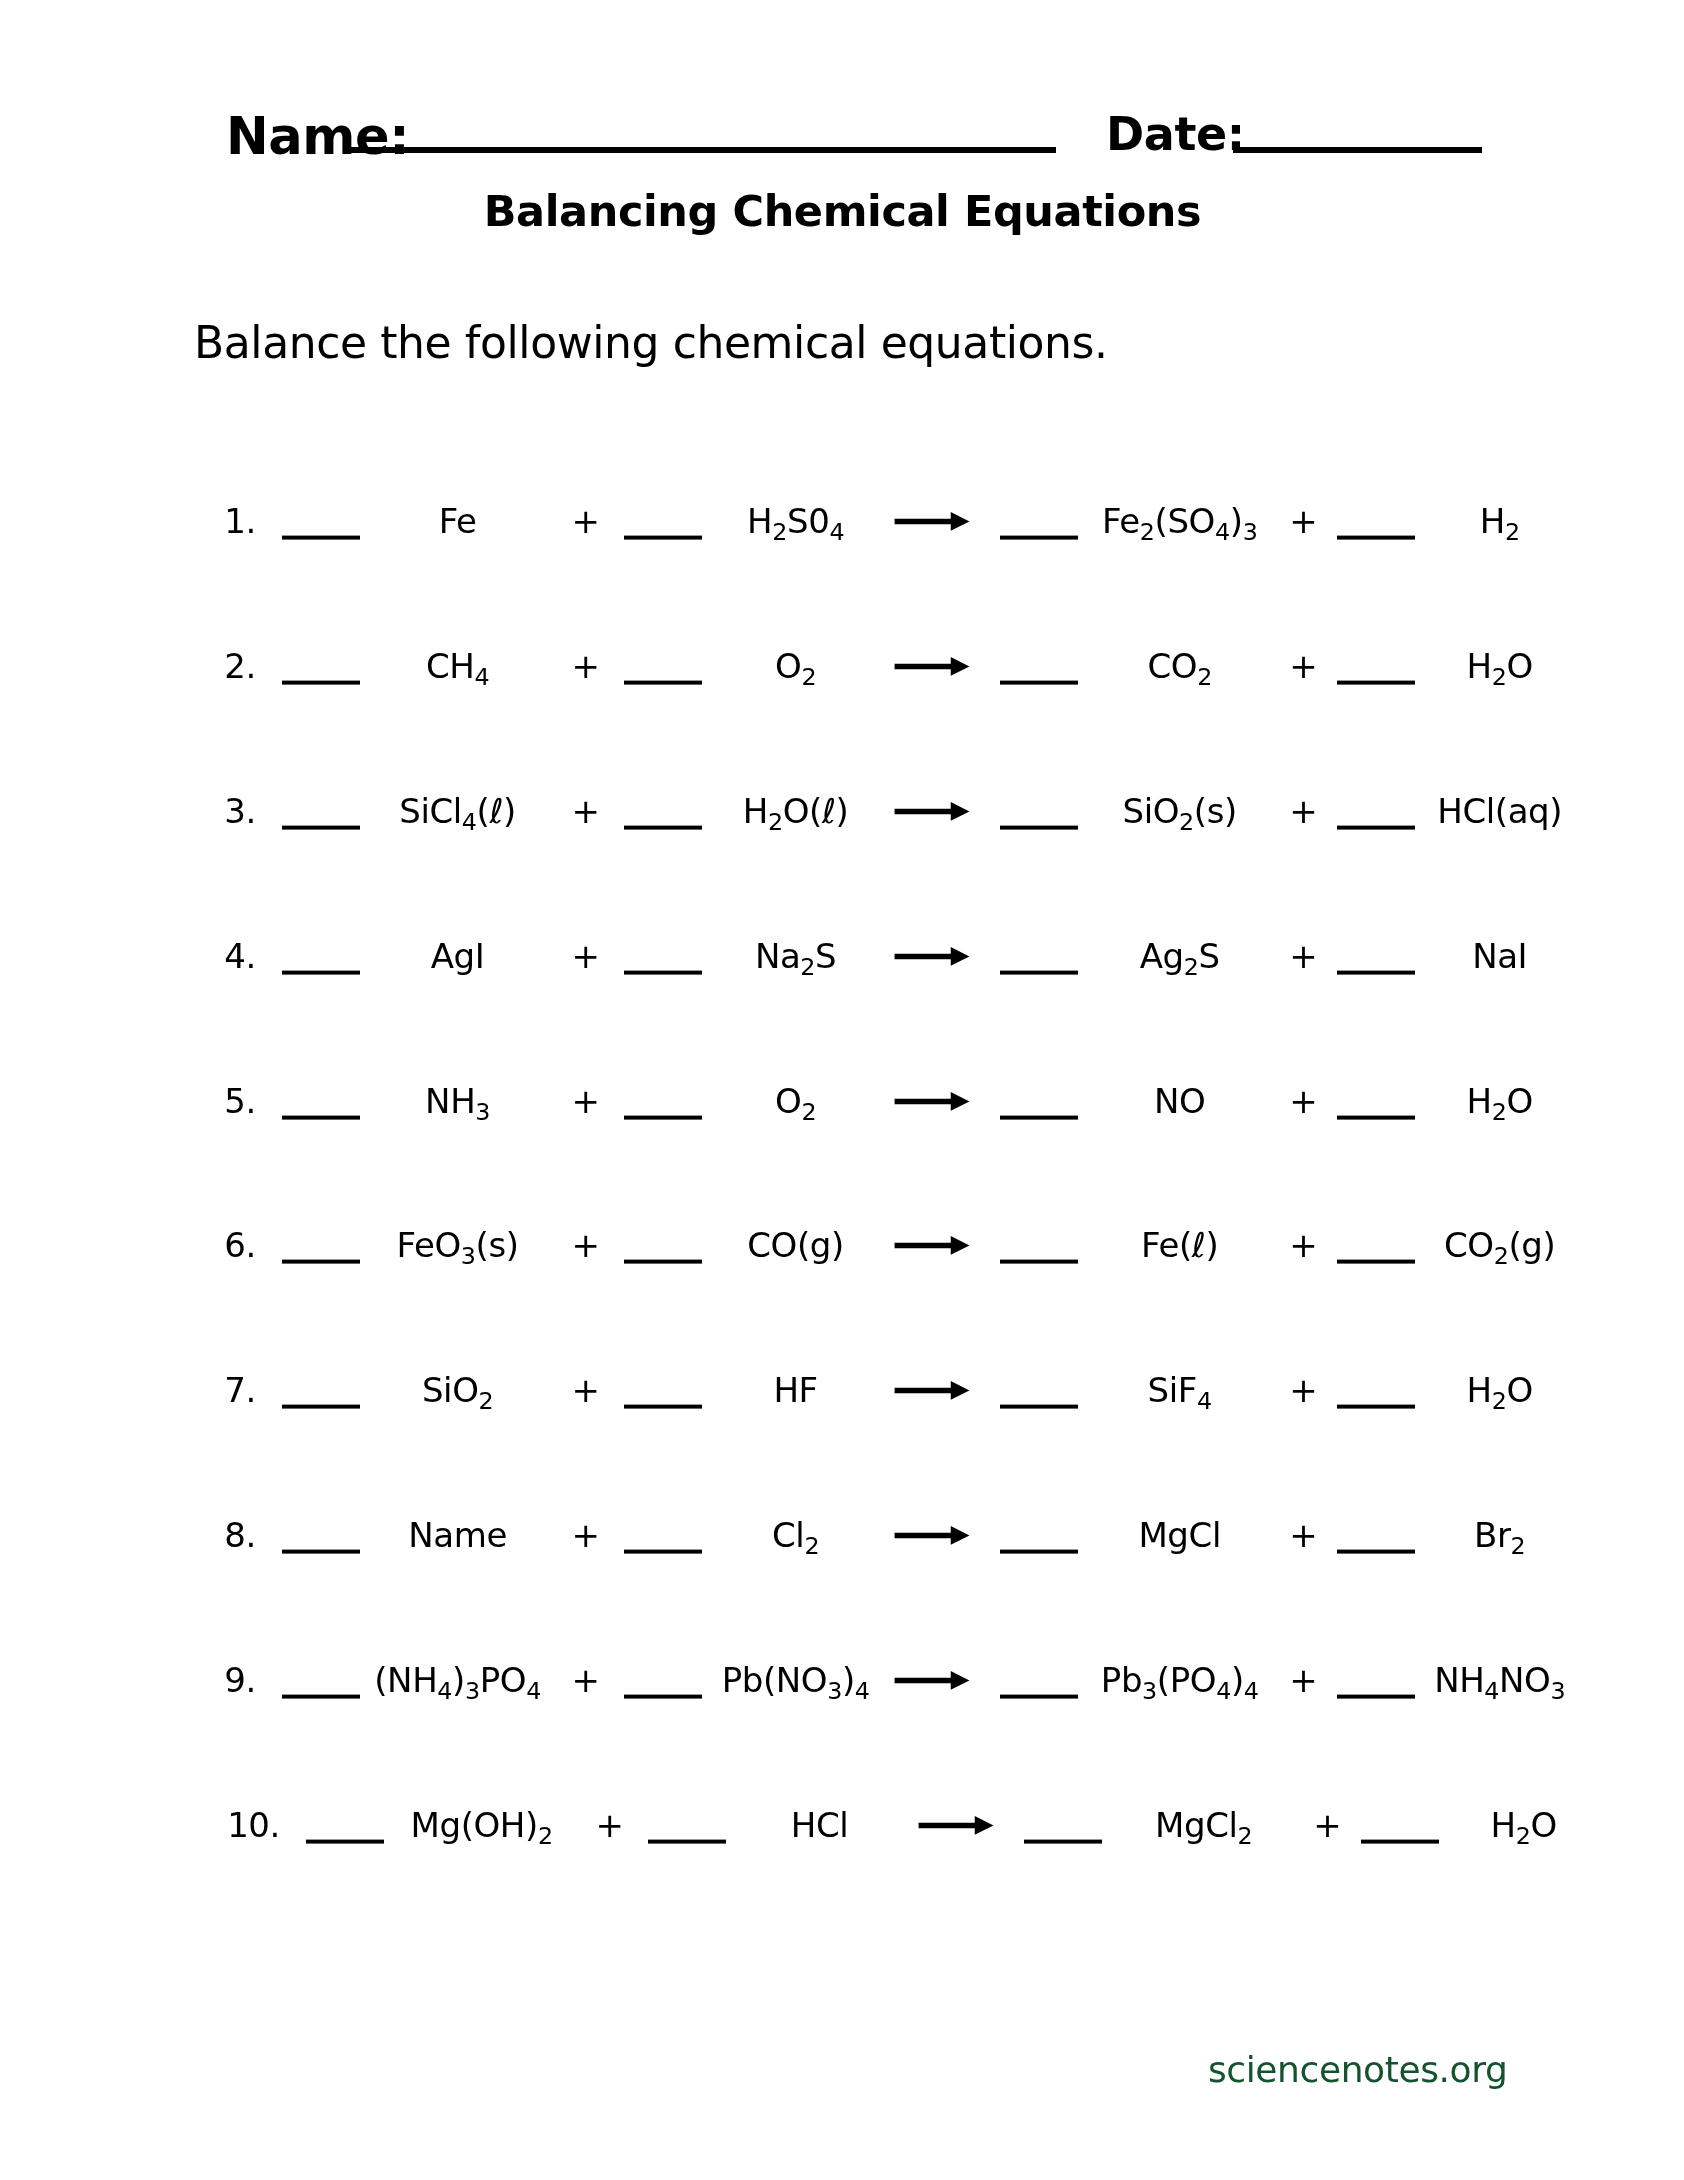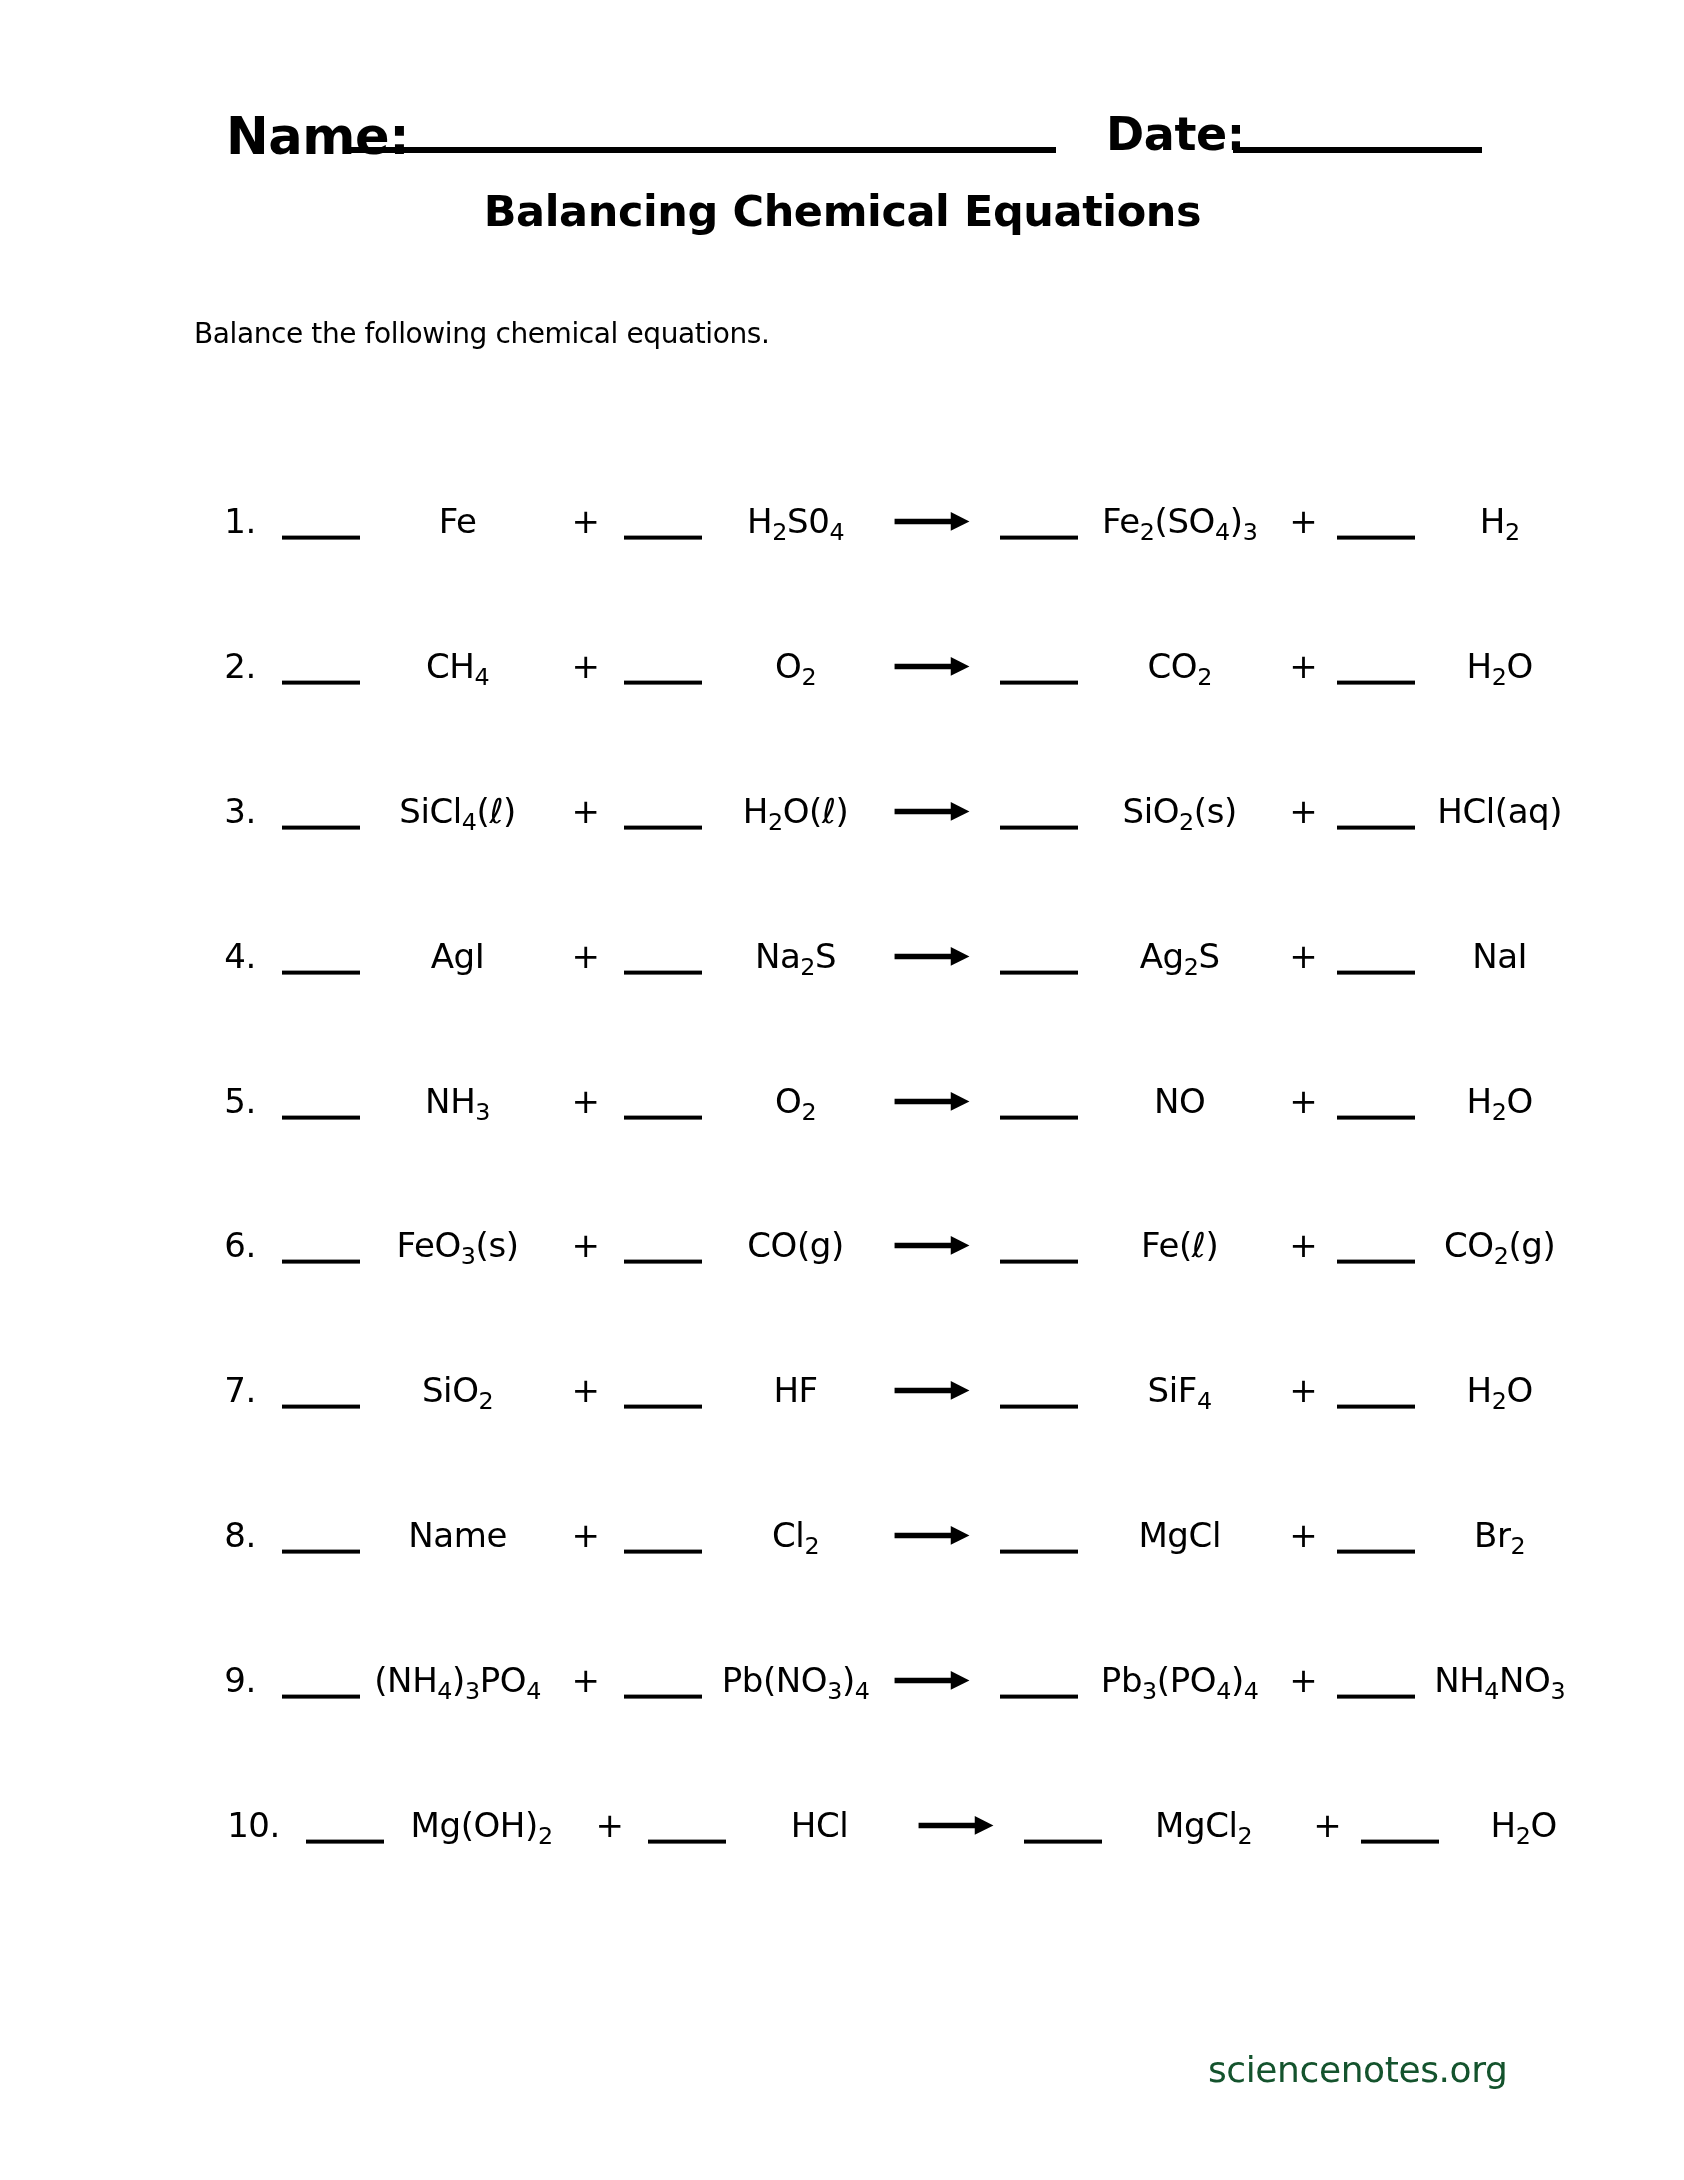--- a/index.html
+++ b/index.html
@@ -26,21 +26,21 @@
   }
   .date-line{
     position:absolute;left:1233px;top:147px;width:249px;height:6px;background:#000;
   }
   .title{
     position:absolute;left:0;top:186px;width:100%;
     text-align:center;font-size:43px;font-weight:bold;letter-spacing:-0.4px;
   }
   .instruction{
     position:absolute;left:194px;top:317px;
-    font-size:28px;letter-spacing:-0.4px;
+    font-size:44px;letter-spacing:-0.4px;
   }
   
   .row{
     position:absolute;left:0;width:100%;
     display:flex;align-items:center;
     font-size:34px;letter-spacing:-0.4px;line-height:1.2;
     transform:translateY(-50%);
     white-space:nowrap;
   }
   .cell{flex:0 0 auto;}

